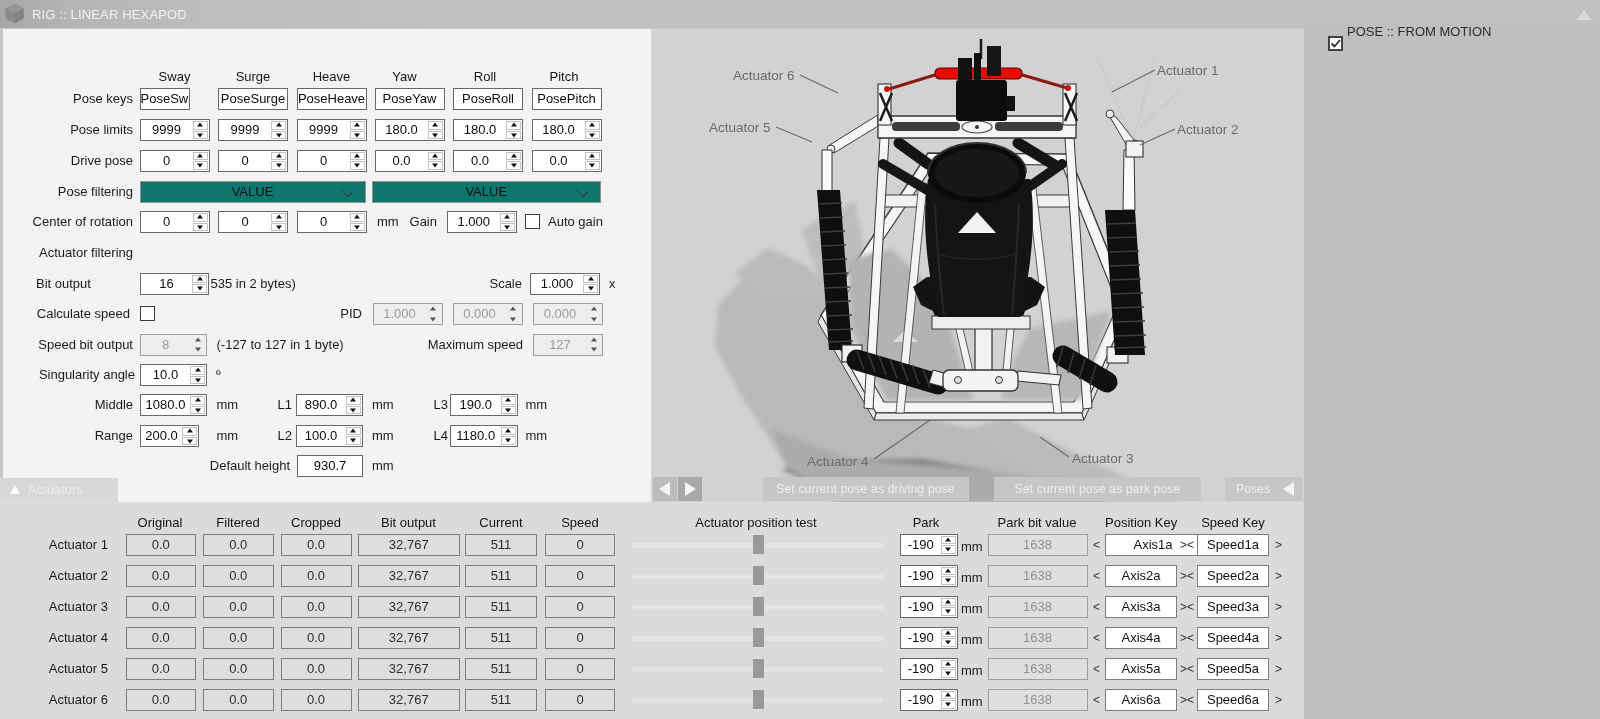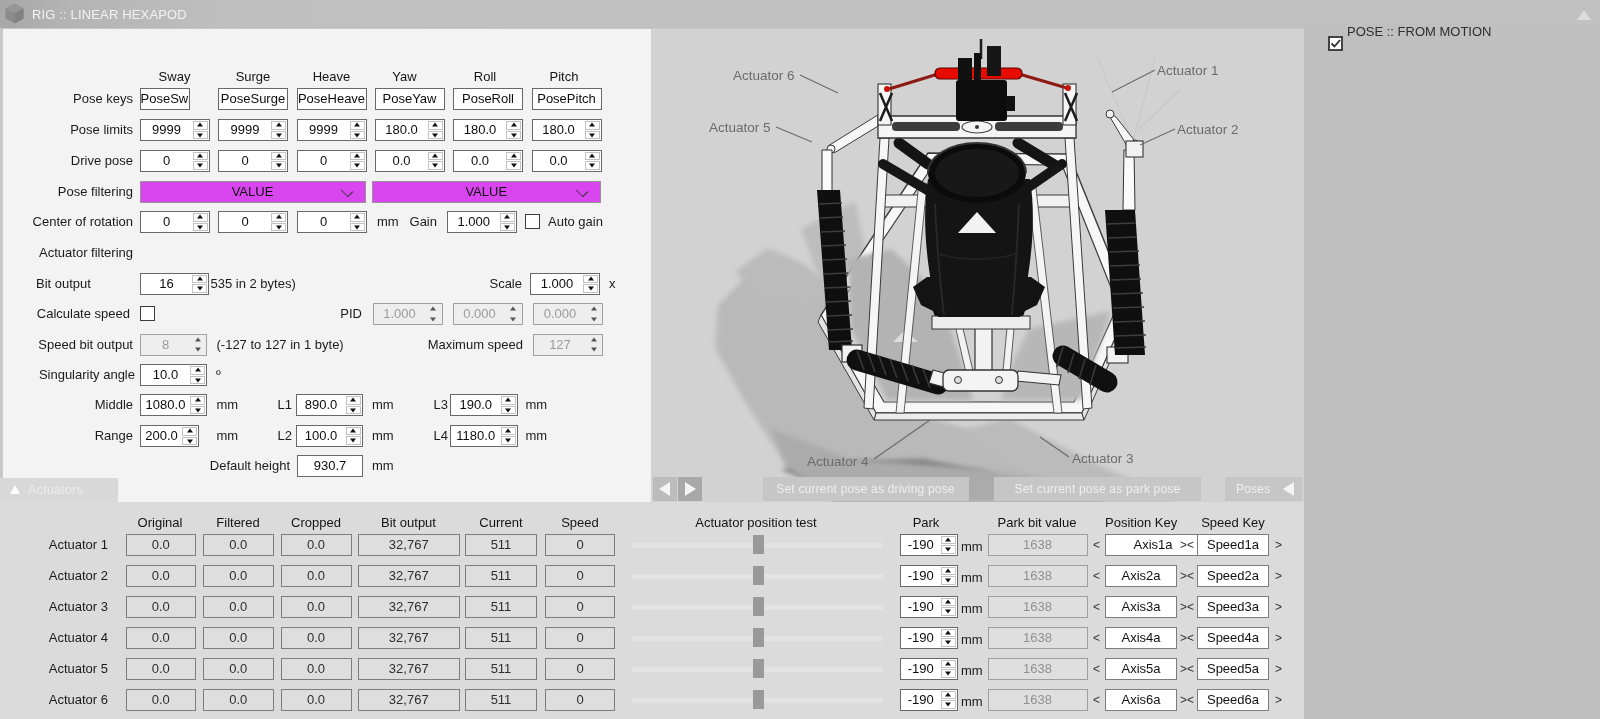--- a/index.html
+++ b/index.html
@@ -23,21 +23,21 @@
 .sp>i{width:15px;margin:1px 1px 1px 0;display:flex;flex-direction:column;gap:1px}
 .sp b{flex:1;border:1px solid #c2c2c2;background:#fff;position:relative}
 .sp b:after{content:"";position:absolute;left:50%;top:50%;border:3.5px solid transparent}
 .sp b.u:after{border-bottom:4.5px solid #111;transform:translate(-50%,-78%)}
 .sp b.d:after{border-top:4.5px solid #111;transform:translate(-50%,-22%)}
 .sp.dis{border-color:#a0a0a0;background:#eeeeee}
 .sp.dis>span{color:#9b9b9b}
 .sp.dis b{border:none;background:transparent}
 .sp.dis b.u:after{border-bottom-color:#555}
 .sp.dis b.d:after{border-top-color:#555}
-.dd{position:absolute;height:19px;border:1.5px solid #949494;background:#d946ef;font-size:13px;color:#111;text-align:center;line-height:19px}
+.dd{position:absolute;height:19px;border:1.5px solid #949494;background:#0f766e;font-size:13px;color:#111;text-align:center;line-height:19px}
 .dd:after{content:"";position:absolute;right:13px;top:4px;width:9px;height:9px;border-right:1.5px solid #333;border-bottom:1.5px solid #333;transform:rotate(45deg) scale(1,.75)}
 .cb{position:absolute;width:13px;height:13px;border:1.6px solid #3c3c3c;background:#fff}
 .fbox{position:absolute;height:19px;border:1.5px solid #7d7d7d;background:#dedede;font-size:13px;color:#2e2e2e;text-align:center;line-height:19px}
 .fbox.dis{border-color:#9e9e9e;background:#dfdfdf;color:#909090}
 .fbox.wh{background:#fff;color:#111}
 .btn{position:absolute;height:24px;background:#c6c6c6;color:#efefef;font-size:12px;text-align:center;line-height:24px;letter-spacing:.2px}
 .gl{position:absolute;font-size:12px;color:#333;line-height:12px}
 .track{position:absolute;width:251px;height:5px;background:#e3e3e3}
 .thumb{position:absolute;width:11px;height:19px;background:#999999}
 .tbox,.sp,.dd,.fbox{box-sizing:border-box;height:22px}

